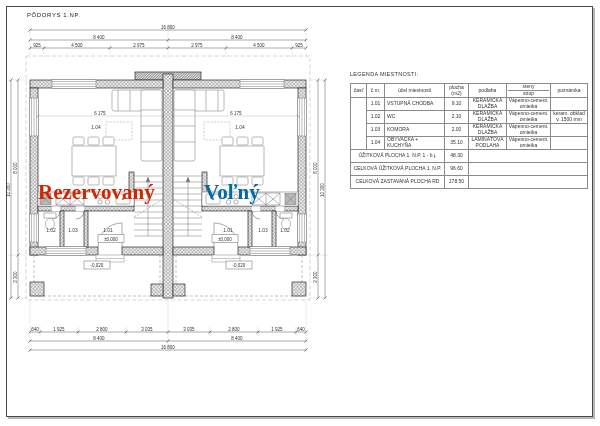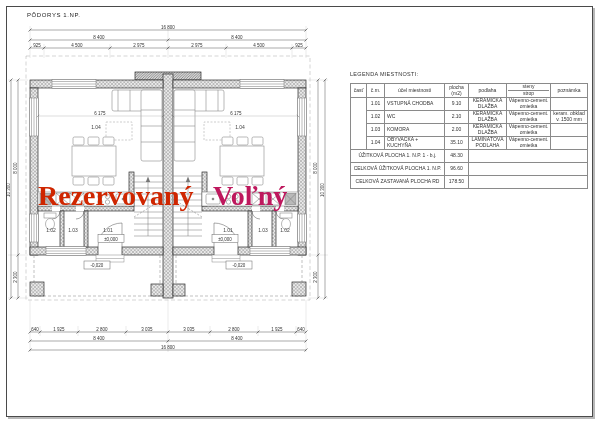--- a/index.html
+++ b/index.html
@@ -2,24 +2,24 @@
 <html><head>
 <meta charset="utf-8">
 <style>
   html,body{margin:0;padding:0;background:#fff;}
   .canvas{position:relative;width:600px;height:426px;background:#fff;overflow:hidden;
           font-family:"Liberation Sans",sans-serif;}
   .frame{position:absolute;left:6px;top:6px;width:585px;height:409px;background:#fff;
          border:1px solid #4a4a4a;box-shadow:2px 2px 0 rgba(0,0,0,.28);}
   .plan-svg{position:absolute;left:0;top:0;width:600px;height:426px;}
   .drawing-title{position:absolute;left:27px;top:12px;font-size:6px;letter-spacing:.6px;color:#222;}
-  .status{position:absolute;font-family:"Liberation Serif",serif;font-weight:bold;font-size:28px;
+  .status{position:absolute;font-family:"Liberation Serif",serif;font-weight:bold;font-size:21px;
           line-height:1;white-space:nowrap;}
   .status.left{left:38px;top:182px;color:#cf2600;}
-  .status.right{left:213px;top:182px;color:#be185d;}
+  .status.right{left:204px;top:182px;color:#0369a1;}
   .legend{position:absolute;left:350px;top:71px;width:240px;color:#333;}
   .legend-title{font-size:5.5px;letter-spacing:.3px;margin-bottom:6px;}
   table.lg{border-collapse:collapse;table-layout:fixed;width:237px;font-size:5px;line-height:1.15;color:#333;}
   table.lg td{border:1px solid #8a8a8a;padding:0 1px;text-align:center;vertical-align:middle;
               overflow:hidden;word-wrap:break-word;}
   table.lg tr.hdr td{height:13px;}
   table.lg tr.row td{height:12px;}
   table.lg tr.sum td{height:12px;}
   table.lg td.l{text-align:left;padding-left:2px;}
   td.split{padding:0;}

